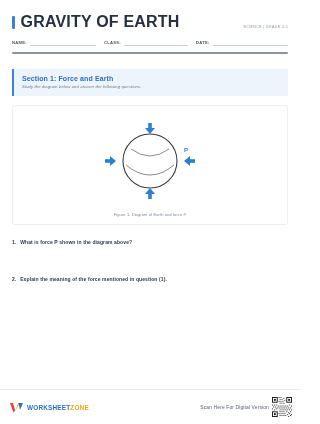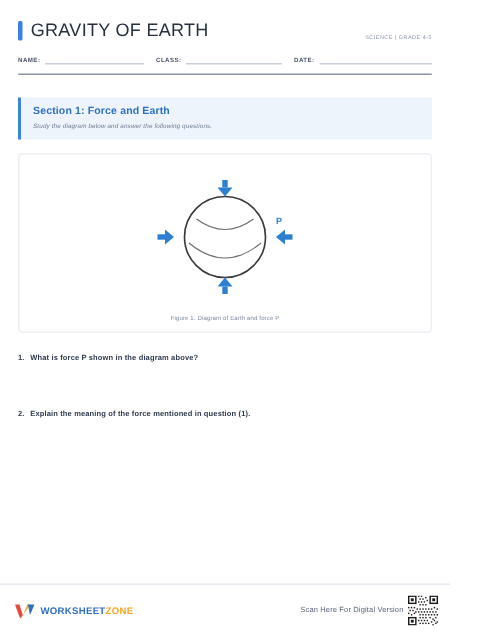--- a/index.html
+++ b/index.html
@@ -36,22 +36,22 @@
     gap: 6px;
   }
   .title-accent {
     width: 2.5px;
     height: 13px;
     background: #3b82d8;
     border-radius: 1px;
     flex: none;
   }
   .title {
-    font-size: 12px;
-    font-weight: normal;
+    font-size: 16px;
+    font-weight: bold;
     letter-spacing: 0.2px;
     color: #26303f;
     white-space: nowrap;
   }
   .subject-tag {
     font-size: 3.6px;
     letter-spacing: 0.35px;
     color: #8a94ab;
     white-space: nowrap;
     transform: translateY(-1px);

